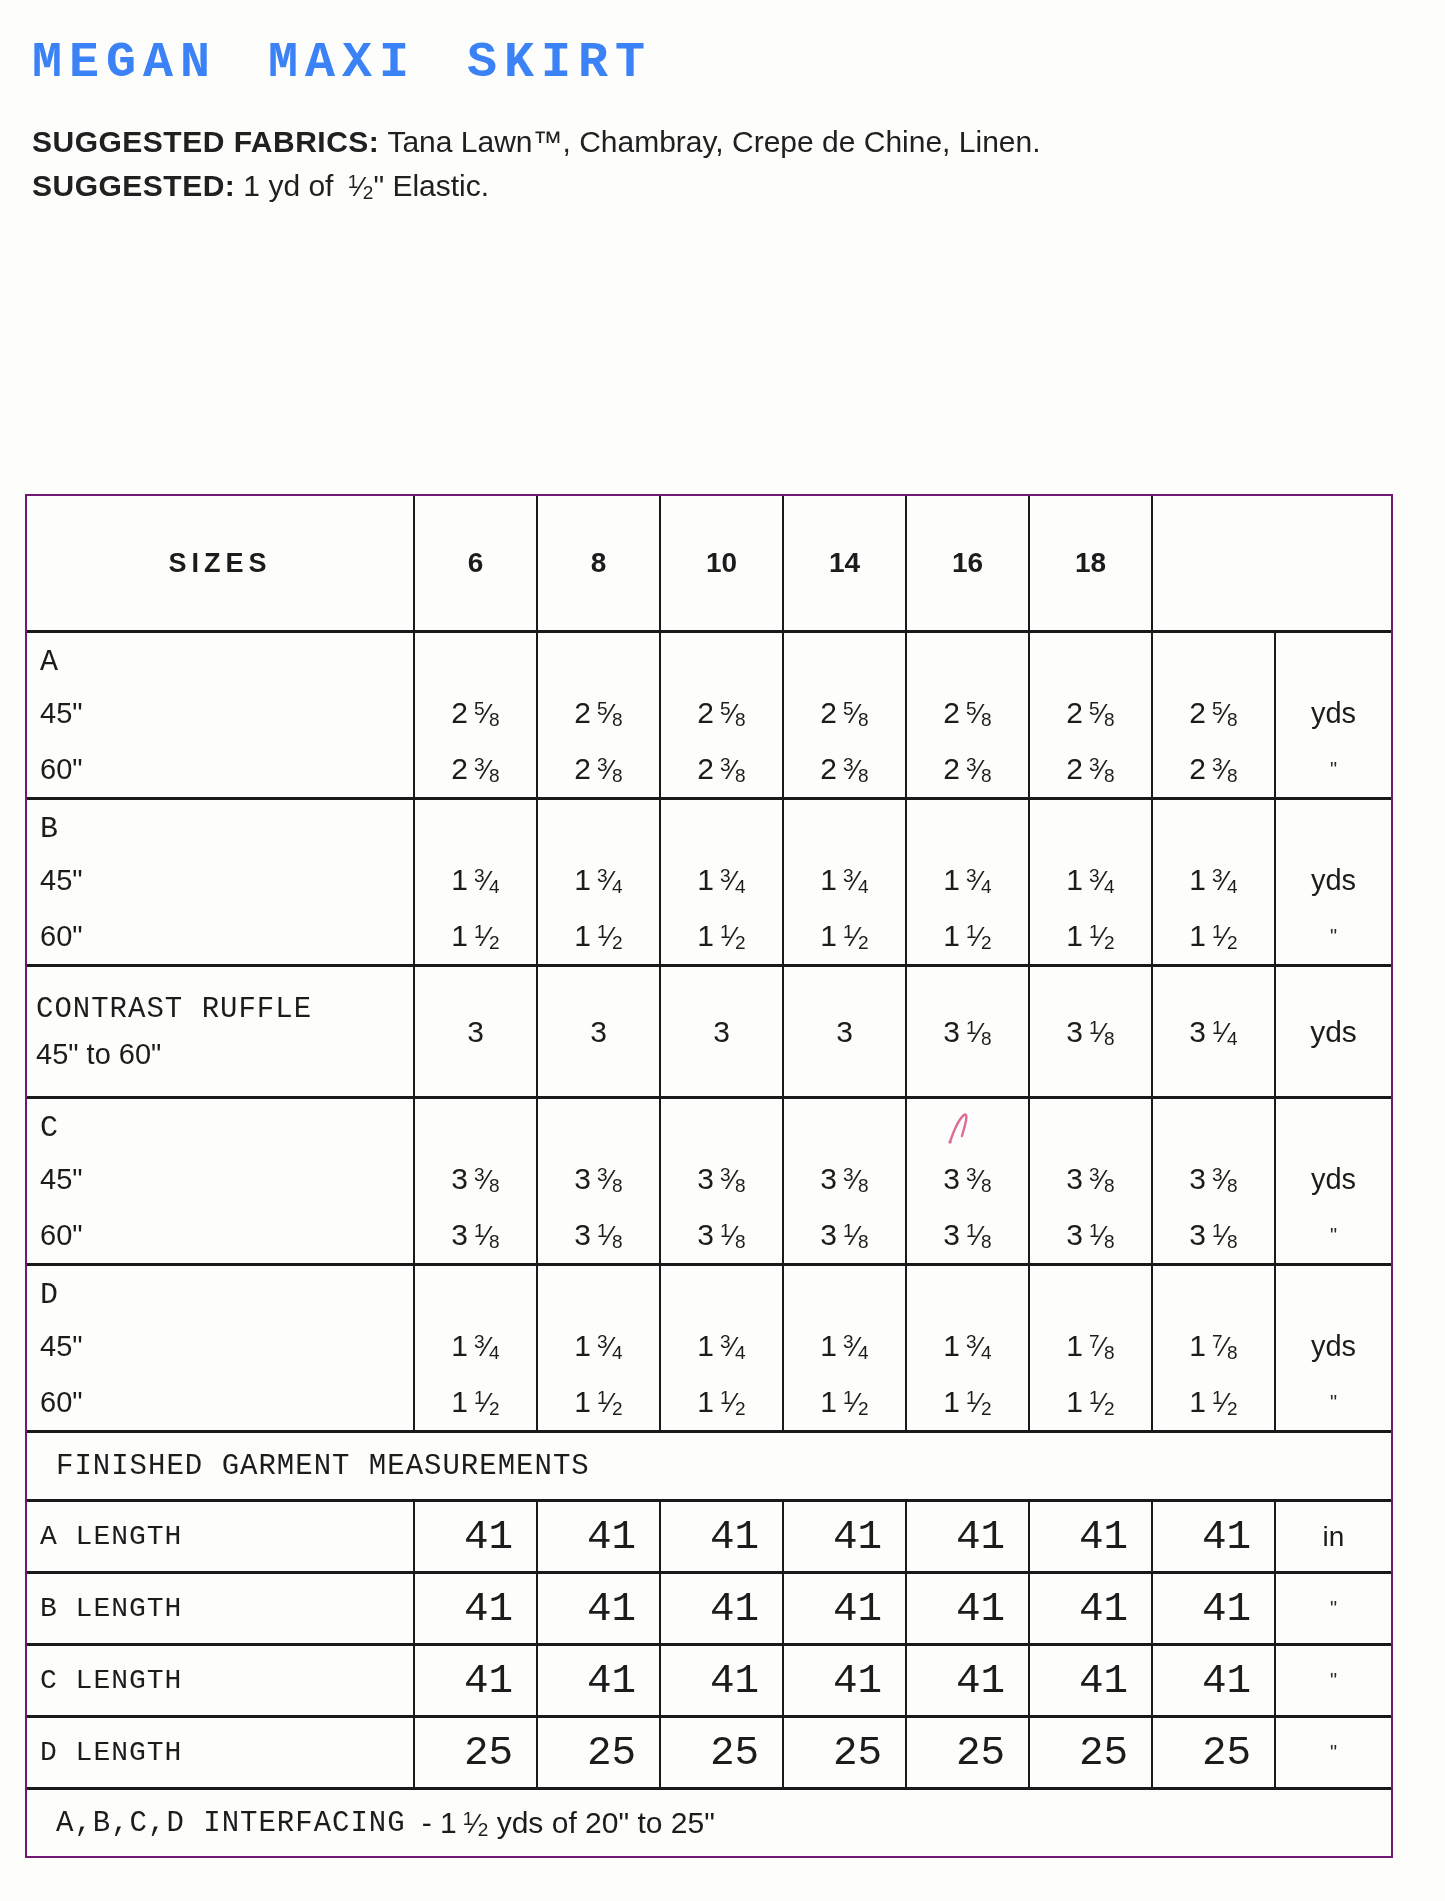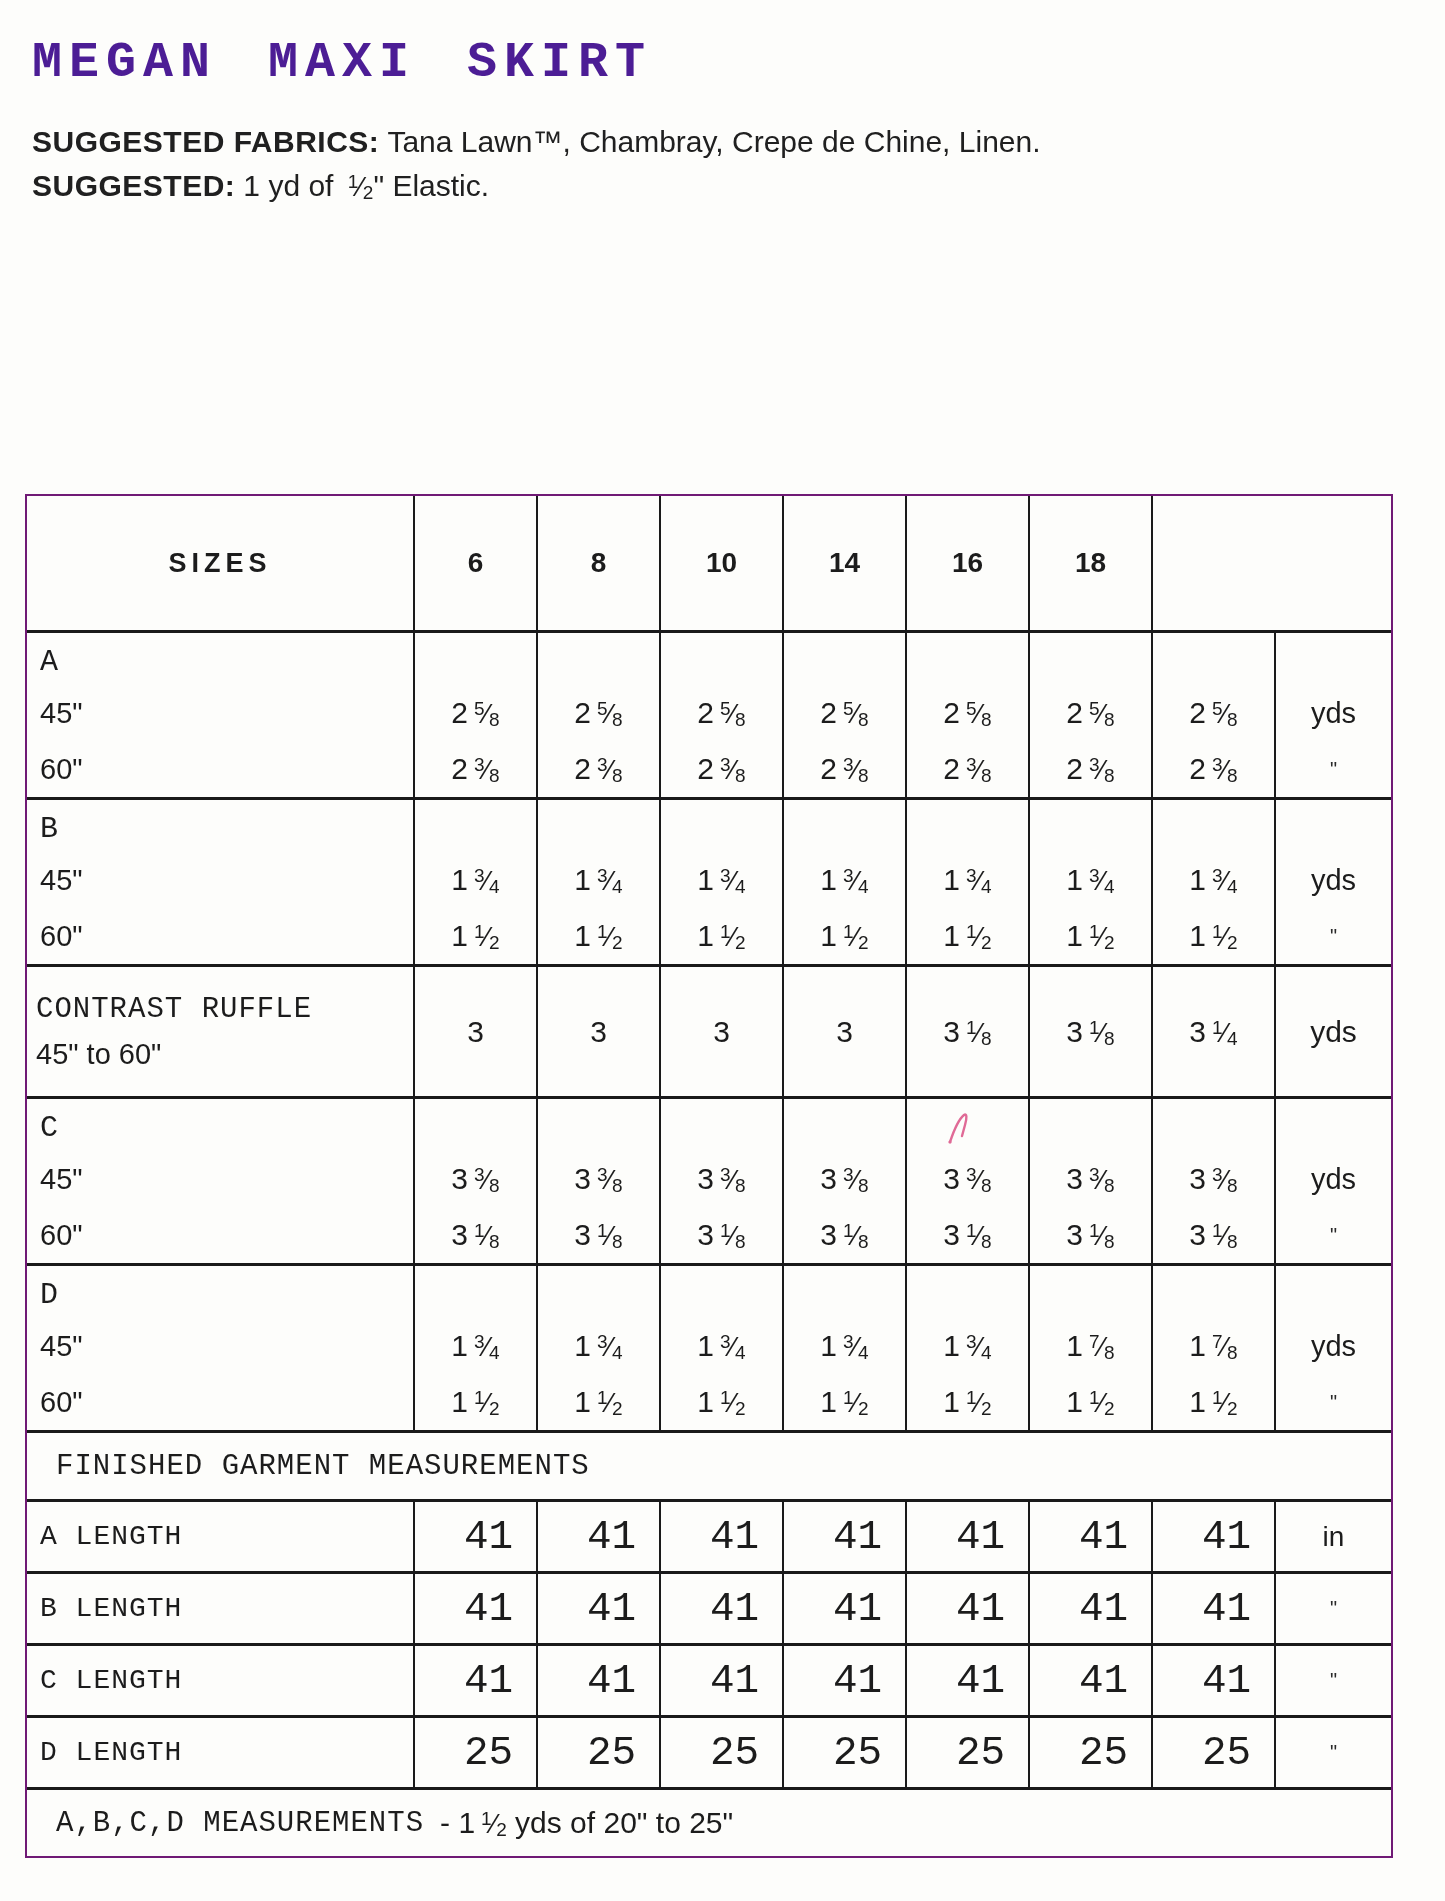--- a/index.html
+++ b/index.html
@@ -14,21 +14,21 @@
   }
   .mono { font-family: "Liberation Mono", "DejaVu Sans Mono", monospace; }
 
   .page-title {
     margin: 34px 0 0 32px;
     font-family: "Liberation Mono", "DejaVu Sans Mono", monospace;
     font-weight: bold;
     font-size: 50px;
     letter-spacing: 7px;
     word-spacing: 14px;
-    color: #4c1d95;
+    color: #3b82f6;
   }
   .meta { margin: 0 0 0 32px; font-size: 30px; line-height: 44px; color: #202020; }
   .meta.first { margin-top: 29px; }
   .meta-label { font-weight: bold; margin-right: 8px; letter-spacing: 0.5px; }
 
   
   .ftable {
     position: absolute;
     left: 25px;
     top: 494px;
@@ -373,17 +373,17 @@
       <div class="cell lval mono">25</div>
       <div class="cell lval mono">25</div>
       <div class="cell lval mono">25</div>
       <div class="cell lval mono">25</div>
       <div class="cell lunit">
         <span class="ditto">"</span>
       </div>
     </div>
     <div class="trow band">
       <div class="band-cell">
-        <span class="mono">A,B,C,D MEASUREMENTS</span>
+        <span class="mono">A,B,C,D INTERFACING</span>
         <span class="band-rest">- 1<span class="fr"><sup>1</sup><span class="sl">⁄</span><sub>2</sub></span> yds of 20" to 25"</span>
       </div>
     </div>
   </div>
 
 </body></html>

